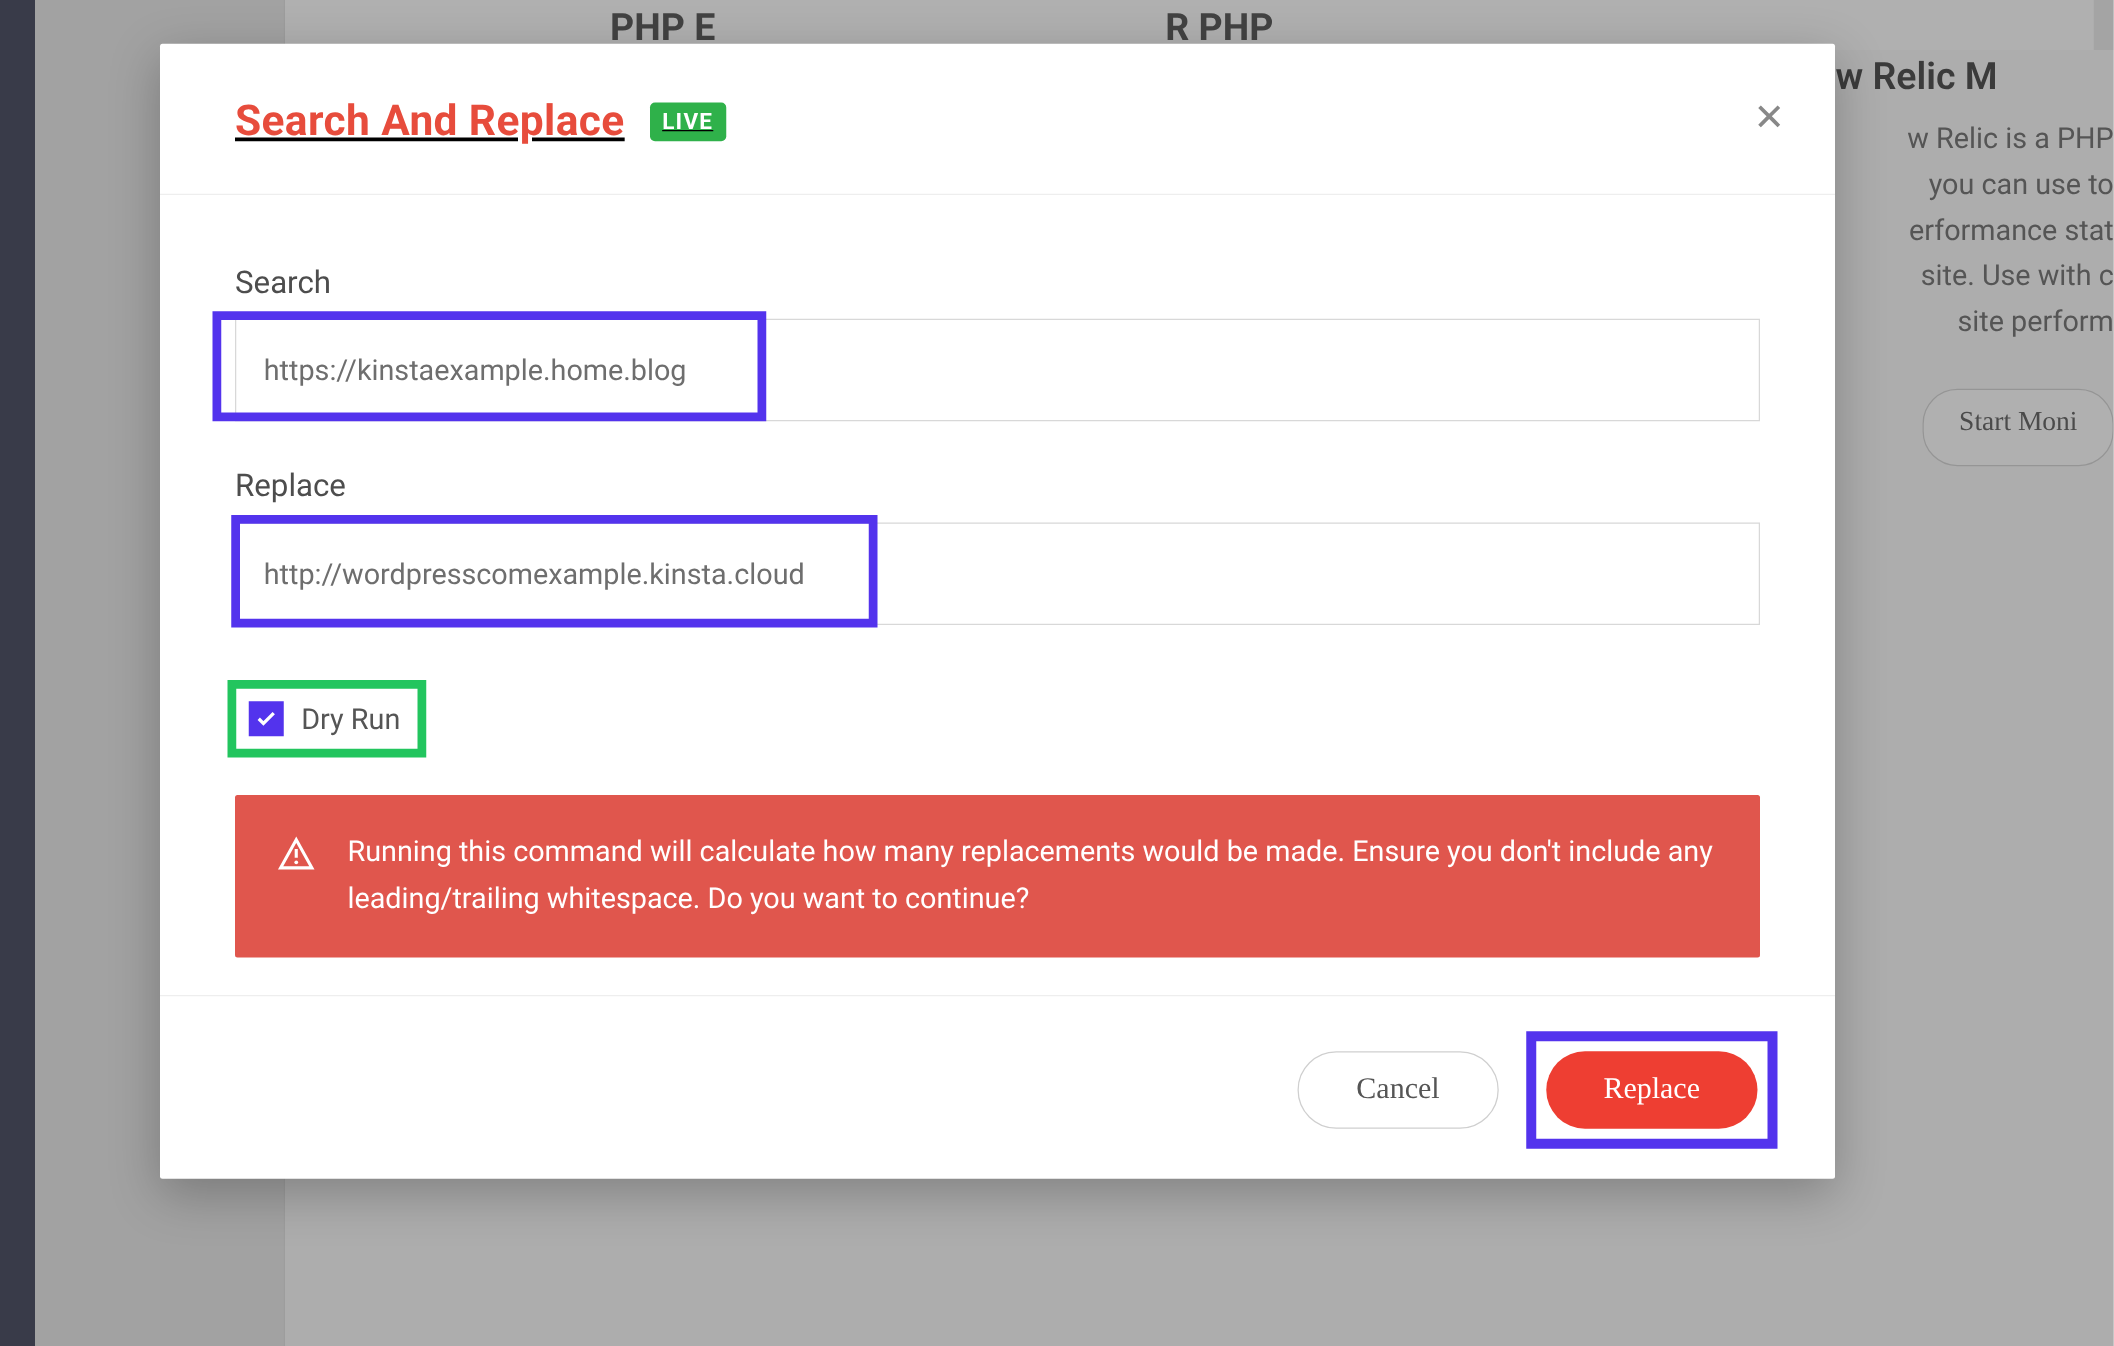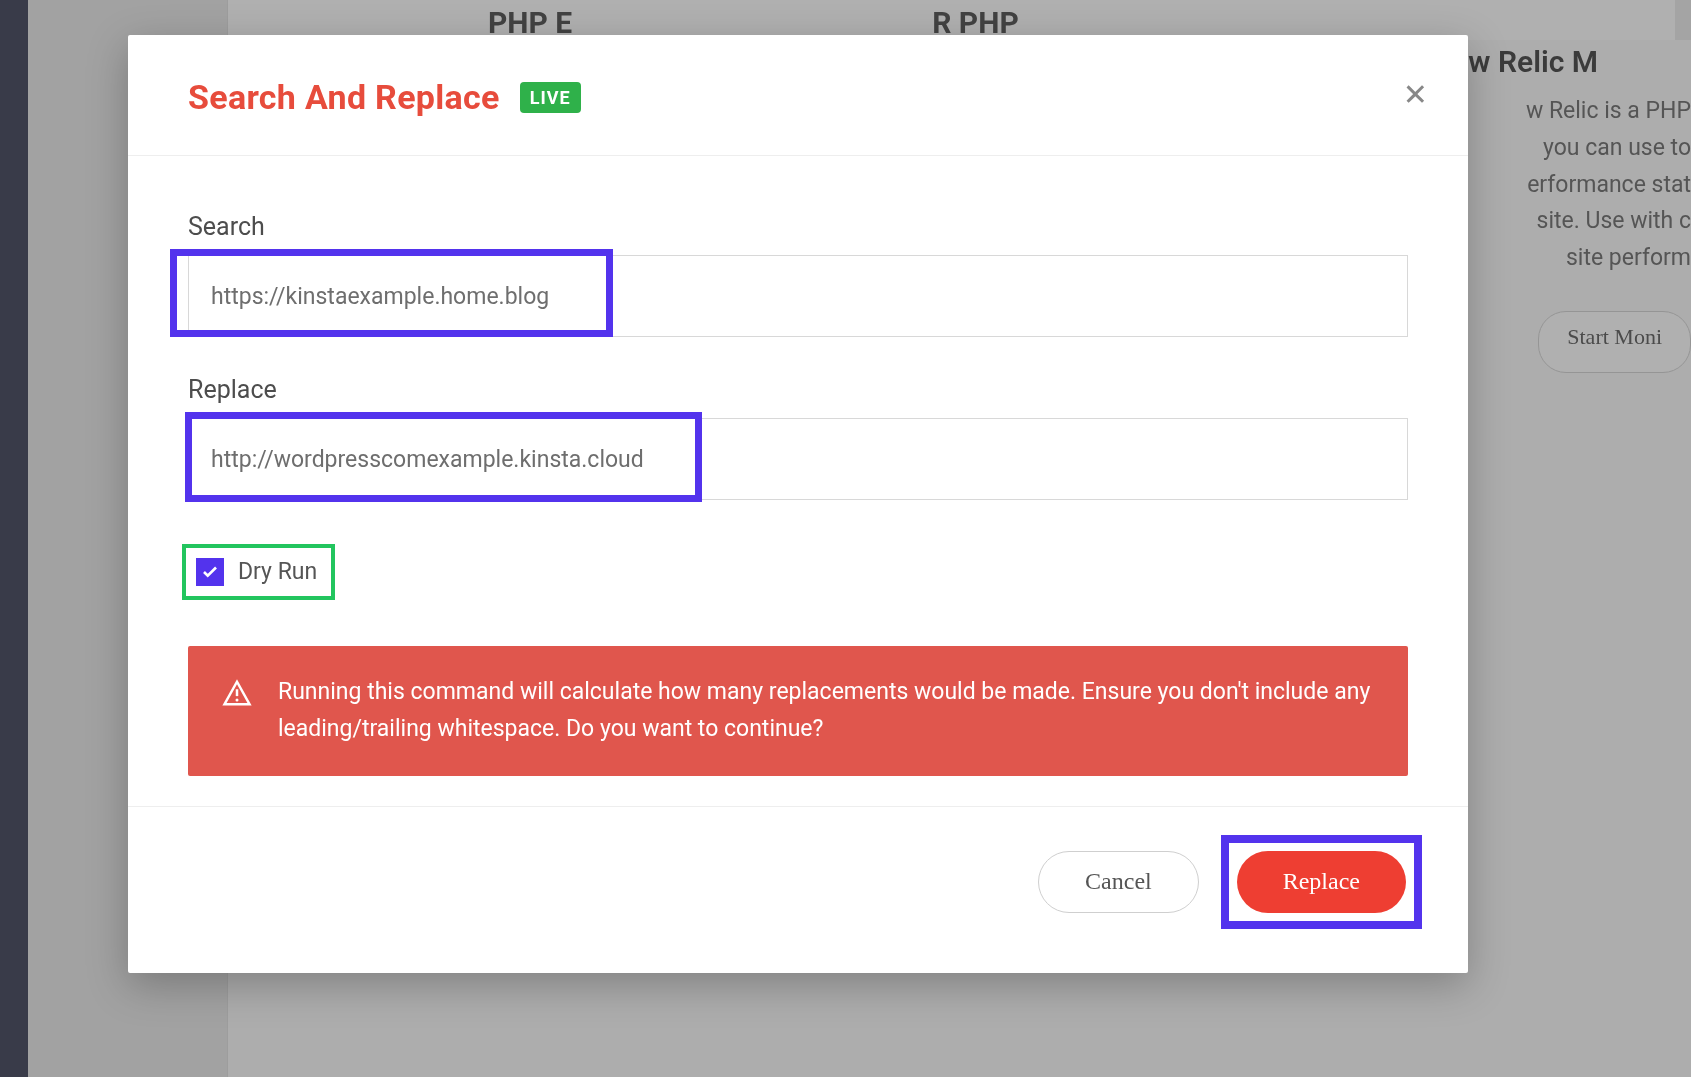--- a/index.html
+++ b/index.html
@@ -100,20 +100,21 @@
       box-shadow: 0 12px 40px rgba(0,0,0,0.25);
       display: flex;
       flex-direction: column;
     }
     .modal-header {
       display: flex;
       align-items: center;
       padding: 42px 60px 38px 60px;
       border-bottom: 1px solid #eee;
       position: relative;
+      text-decoration: underline;
     }
     .modal-title {
       color: #e74c3c;
       font-size: 34px;
       font-weight: 700;
       letter-spacing: 0.3px;
     }
     .badge {
       margin-left: 20px;
       background: #2fb14a;
@@ -164,24 +165,24 @@
     .hl-over {
       position: absolute;
       border: 7px solid #5333ed;
       pointer-events: none;
     }
     .hl-over.search { left: -19px; top: -7px; width: 443px; height: 88px; }
     .hl-over.replace { left: -4px; top: -7px; width: 517px; height: 90px; }
 
     .checkbox-row {
       display: inline-flex;
-      align-items: flex-start;
+      align-items: flex-end;
       gap: 14px;
       padding: 10px 14px 10px 10px;
-      border: 4px solid #22c55e;
+      border: 7px solid #22c55e;
       margin-top: 6px;
       margin-bottom: 24px;
       margin-left: -6px;
     }
     .cb {
       width: 28px; height: 28px;
       background: #5333ed;
       display: inline-flex;
       align-items: center;
       justify-content: center;
@@ -192,28 +193,28 @@
     .cb-label { font-size: 23px; color: #555; }
 
     .alert {
       background: #e0564d;
       color: #fff;
       padding: 28px 34px;
       display: flex;
       gap: 26px;
       align-items: flex-start;
       border-radius: 2px;
-      margin-top: 22px;
+      margin-top: 6px;
     }
     .alert svg { flex: 0 0 auto; width: 30px; height: 30px; margin-top: 4px; }
     .alert p { font-size: 23px; line-height: 1.6; }
 
     .modal-footer {
       border-top: 1px solid #eee;
-      padding: 28px 46px 44px 46px;
+      padding: 28px 46px 24px 46px;
       display: flex;
       justify-content: flex-end;
       gap: 22px;
       align-items: center;
     }
     .btn {
       height: 62px;
       padding: 0 46px;
       border-radius: 40px;
       font-size: 24px;

